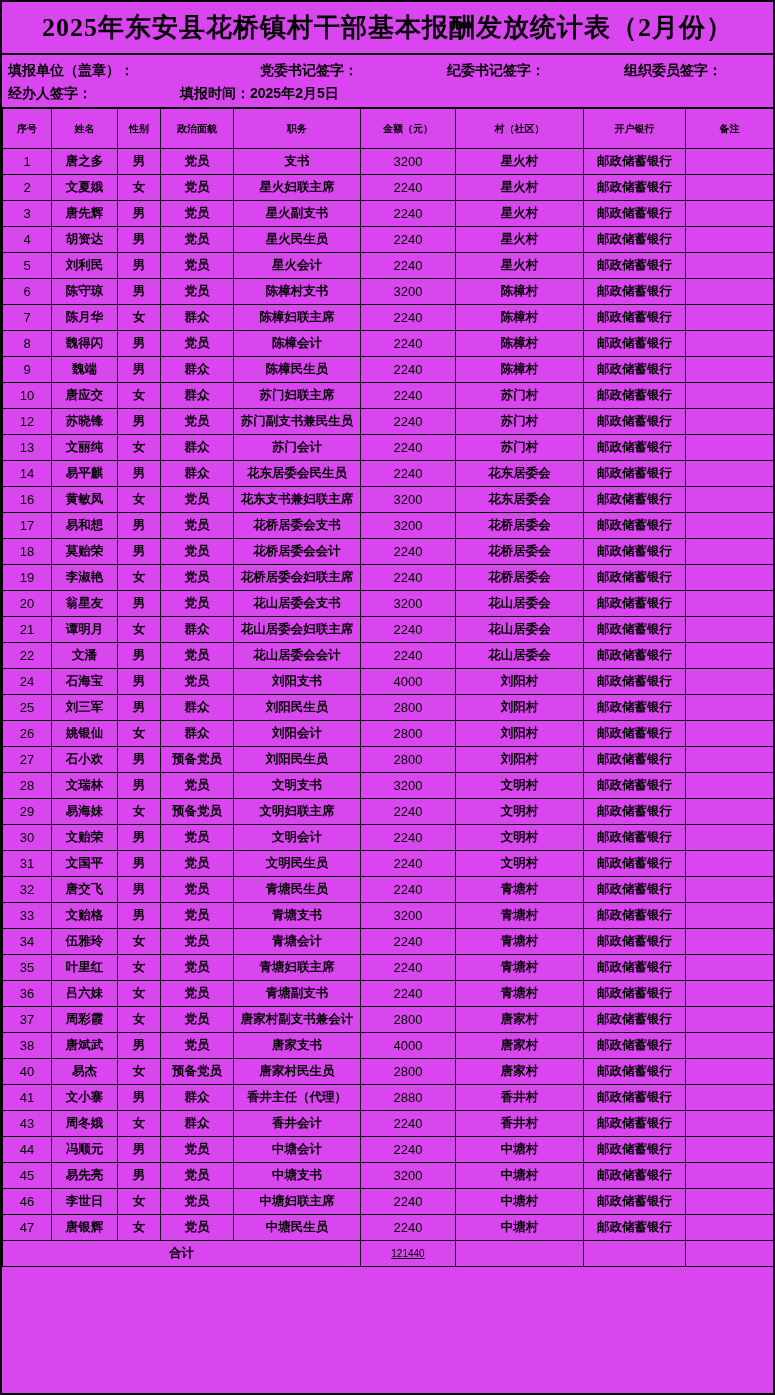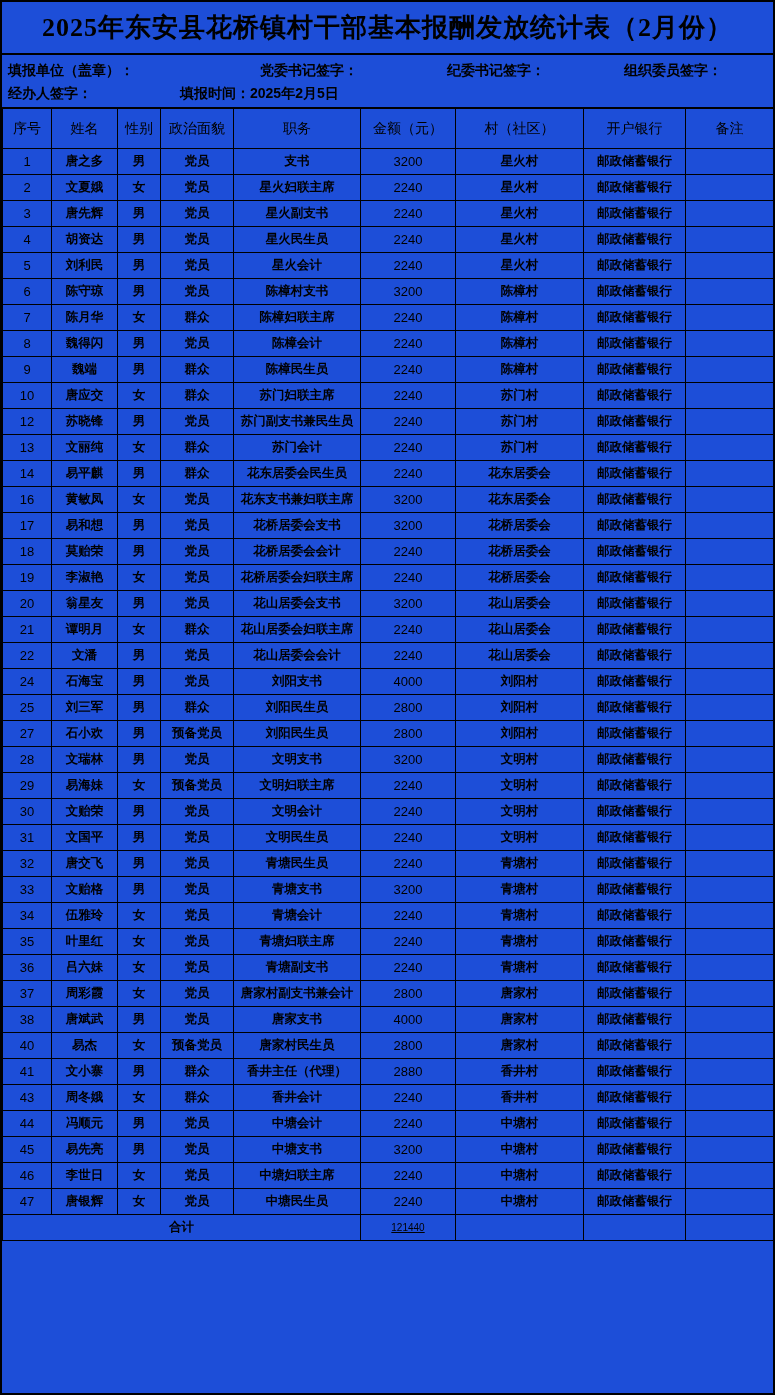--- a/index.html
+++ b/index.html
@@ -1,19 +1,19 @@
 <!DOCTYPE html>
 <html><head>
 <meta charset="utf-8">
 <style>
   html, body { margin: 0; padding: 0; background: #ffffff; }
   body { font-family: "Liberation Sans", "DejaVu Sans", sans-serif; color: #000; }
   .sheet {
     width: 775px; height: 1395px; box-sizing: border-box;
-    border: 2px solid #000; background: #1d4ed8; position: relative;
+    border: 2px solid #000; background: #d946ef; position: relative;
     margin: 0 auto; overflow: hidden;
   }
   .title-block {
     height: 51px; border-bottom: 2px solid #000;
     display: flex; align-items: center; justify-content: center;
   }
   .title-block h1 {
     margin: 0; font-size: 26px; font-weight: bold; letter-spacing: 1px;
     font-family: "Liberation Serif", "DejaVu Serif", serif;
   }
@@ -26,21 +26,21 @@
   .s5 { top: 30px; left: 6px; }
   .s6 { top: 30px; left: 178px; }
   table.grid {
     width: 771px; border-collapse: collapse; table-layout: fixed;
     border-top: 2px solid #000;
   }
   table.grid th, table.grid td {
     border: 1px solid #000; text-align: center; vertical-align: middle;
     overflow: hidden; white-space: nowrap; padding: 0 1px;
   }
-  table.grid th { height: 39px; font-size: 14px; font-weight: normal; }
+  table.grid th { height: 39px; font-size: 10px; font-weight: bold; }
   table.grid td { height: 25px; font-size: 12.5px; font-weight: bold; }
   table.grid td.c0, table.grid td.c5 { font-weight: normal; font-size: 13px; }
   tr.total-row td { height: 25px; }
   tr.total-row td.total-label { font-weight: bold; }
   tr.total-row td.total-amount { font-weight: normal; font-size: 10px; text-decoration: underline; }
 </style>
 </head>
 <body>
 
 <div class="sheet">
@@ -320,20 +320,31 @@
           <td class="c1">刘三军</td>
           <td class="c2">男</td>
           <td class="c3">群众</td>
           <td class="c4">刘阳民生员</td>
           <td class="c5">2800</td>
           <td class="c6">刘阳村</td>
           <td class="c7">邮政储蓄银行</td>
           <td class="c8"></td>
         </tr>
         <tr>
+          <td class="c0">26</td>
+          <td class="c1">姚银仙</td>
+          <td class="c2">女</td>
+          <td class="c3">群众</td>
+          <td class="c4">刘阳会计</td>
+          <td class="c5">2800</td>
+          <td class="c6">刘阳村</td>
+          <td class="c7">邮政储蓄银行</td>
+          <td class="c8"></td>
+        </tr>
+        <tr>
           <td class="c0">27</td>
           <td class="c1">石小欢</td>
           <td class="c2">男</td>
           <td class="c3">预备党员</td>
           <td class="c4">刘阳民生员</td>
           <td class="c5">2800</td>
           <td class="c6">刘阳村</td>
           <td class="c7">邮政储蓄银行</td>
           <td class="c8"></td>
         </tr>

